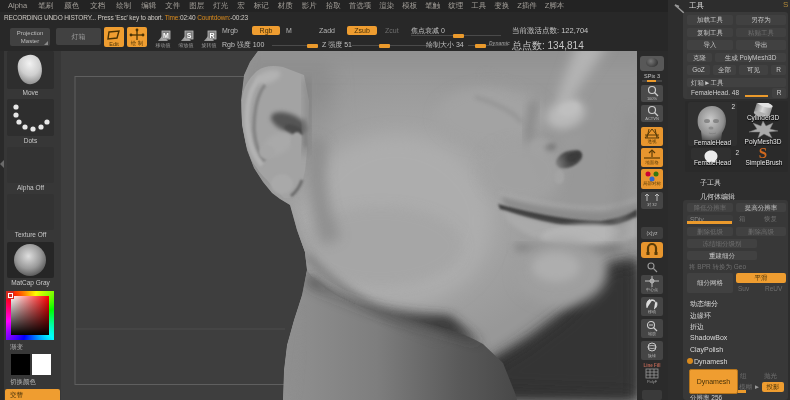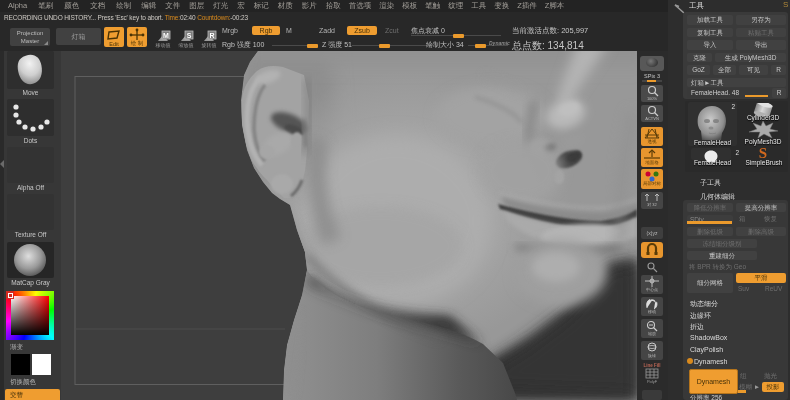--- a/index.html
+++ b/index.html
@@ -83,21 +83,21 @@
 <div class="ab" style="left:272px;top:45px;width:46px;height:1px;background:#4a4a4a;"></div>
 <div class="ab" style="left:307px;top:43.5px;width:11px;height:4px;background:#eb9a2c;border-radius:1px;"></div>
 <div class="ab" style="left:322px;top:40px;font-size:7px;color:#c0c0c0;">Z 强度 51</div>
 <div class="ab" style="left:352px;top:45px;width:74px;height:1px;background:#4a4a4a;"></div>
 <div class="ab" style="left:379px;top:43.5px;width:11px;height:4px;background:#eb9a2c;border-radius:1px;"></div>
 <div class="ab" style="left:426px;top:40px;font-size:7px;color:#c0c0c0;">绘制大小 34</div>
 <div class="ab" style="left:468px;top:45px;width:40px;height:1px;background:#4a4a4a;"></div>
 <div class="ab" style="left:475px;top:43.5px;width:11px;height:4px;background:#eb9a2c;border-radius:1px;"></div>
 <div class="ab" style="left:489px;top:40px;font-size:5px;color:#8a8a8a;font-style:italic;font-weight:bold;">Dynamic</div>
 
-<div class="ab" style="left:512px;top:26px;font-size:7.5px;color:#c6c6c6;">当前激活点数: 205,997</div>
+<div class="ab" style="left:512px;top:26px;font-size:7.5px;color:#c6c6c6;">当前激活点数: 122,704</div>
 <div class="ab" style="left:512px;top:39px;font-size:10px;color:#c6c6c6;">总点数: 134,814</div>
 
 <div class="ab" style="left:0;top:51px;width:61px;height:349px;background:#373737;"></div>
 <div class="ab" style="left:0;top:51px;width:4px;height:349px;background:#2a2a2a;"></div>
 <div class="ab" style="left:0px;top:160px;width:0;height:0;border-top:4px solid transparent;border-bottom:4px solid transparent;border-right:4px solid #6a6a6a;"></div>
 
 <div class="ab" style="left:7px;top:51px;width:47px;height:38px;background:#2e2e2e;border-radius:2px;">
 <svg width="47" height="38">
       <defs>
         <radialGradient id="mv" cx="55%" cy="30%" r="75%">

